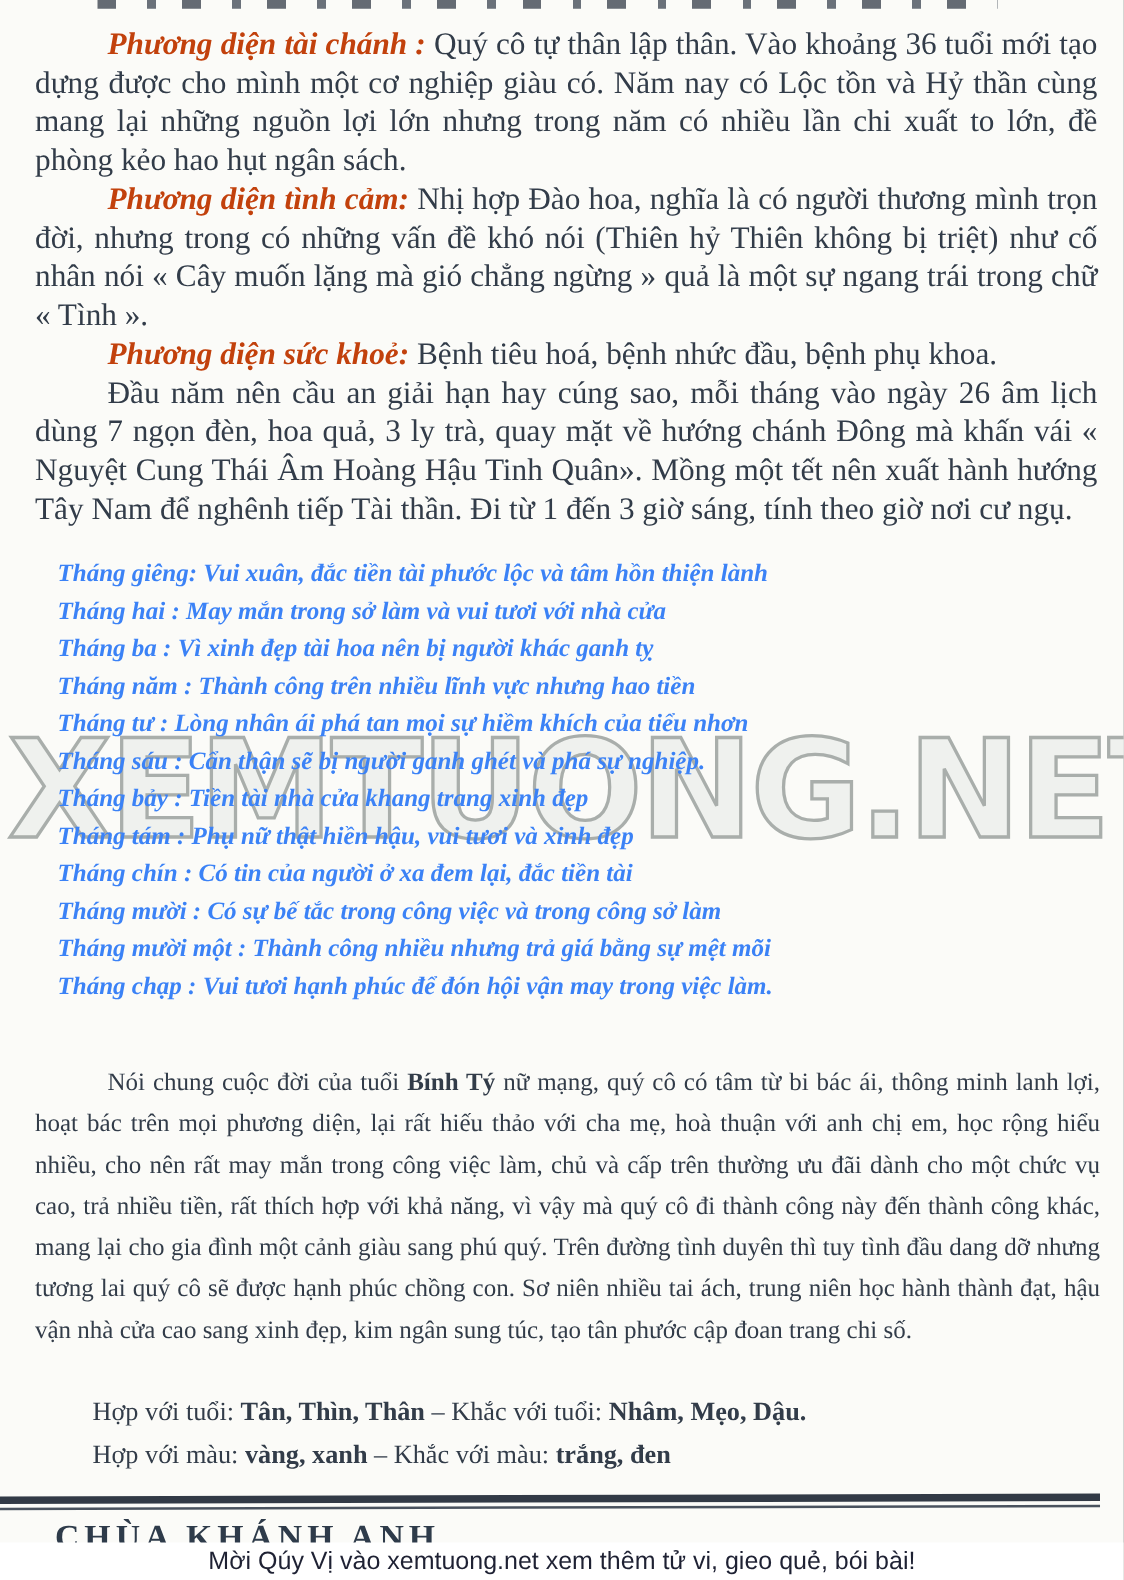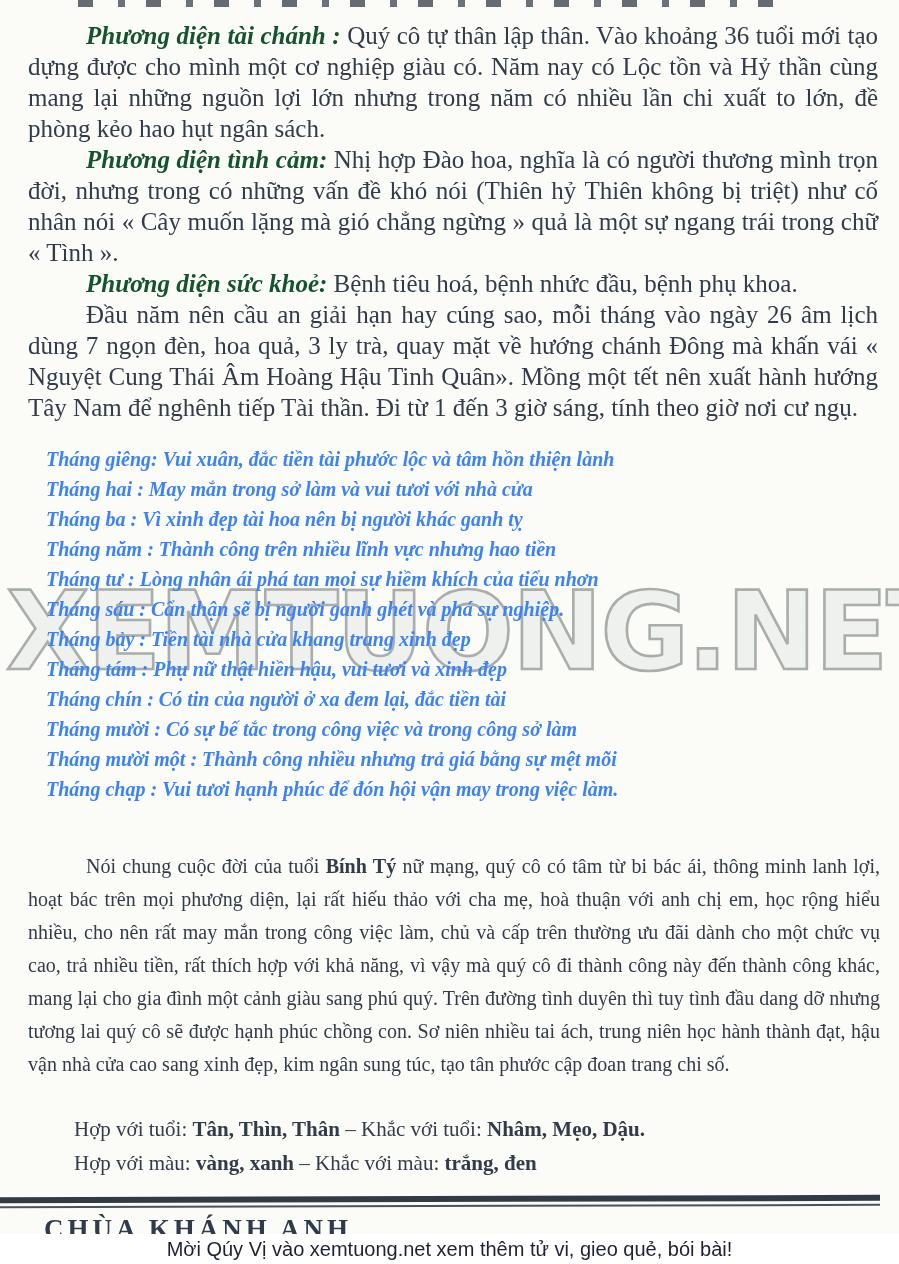--- a/index.html
+++ b/index.html
@@ -29,21 +29,21 @@
     -webkit-text-stroke:2.5px #a9aeab;
     transform:scaleX(1.04) scaleY(1.05);transform-origin:left top;
   }
   .content{position:relative;z-index:1;}
   
   .paras{
     position:absolute;top:20px;left:28px;width:850px;
     font-size:25px;line-height:31px;text-align:justify;
   }
   .paras p{margin:0;text-indent:58px;}
-  .p-heading{font-weight:700;font-style:italic;color:#14532d;}
+  .p-heading{font-weight:700;font-style:italic;color:#c2410c;}
   
   .months{
     position:absolute;top:444px;left:16px;width:868px;
     font-size:20px;line-height:30px;
     font-weight:700;font-style:italic;color:#3b82f6;margin-left:30px;
   }
   .month-row{white-space:nowrap;}
   
   .summary{
     position:absolute;top:830px;left:28px;width:852px;

